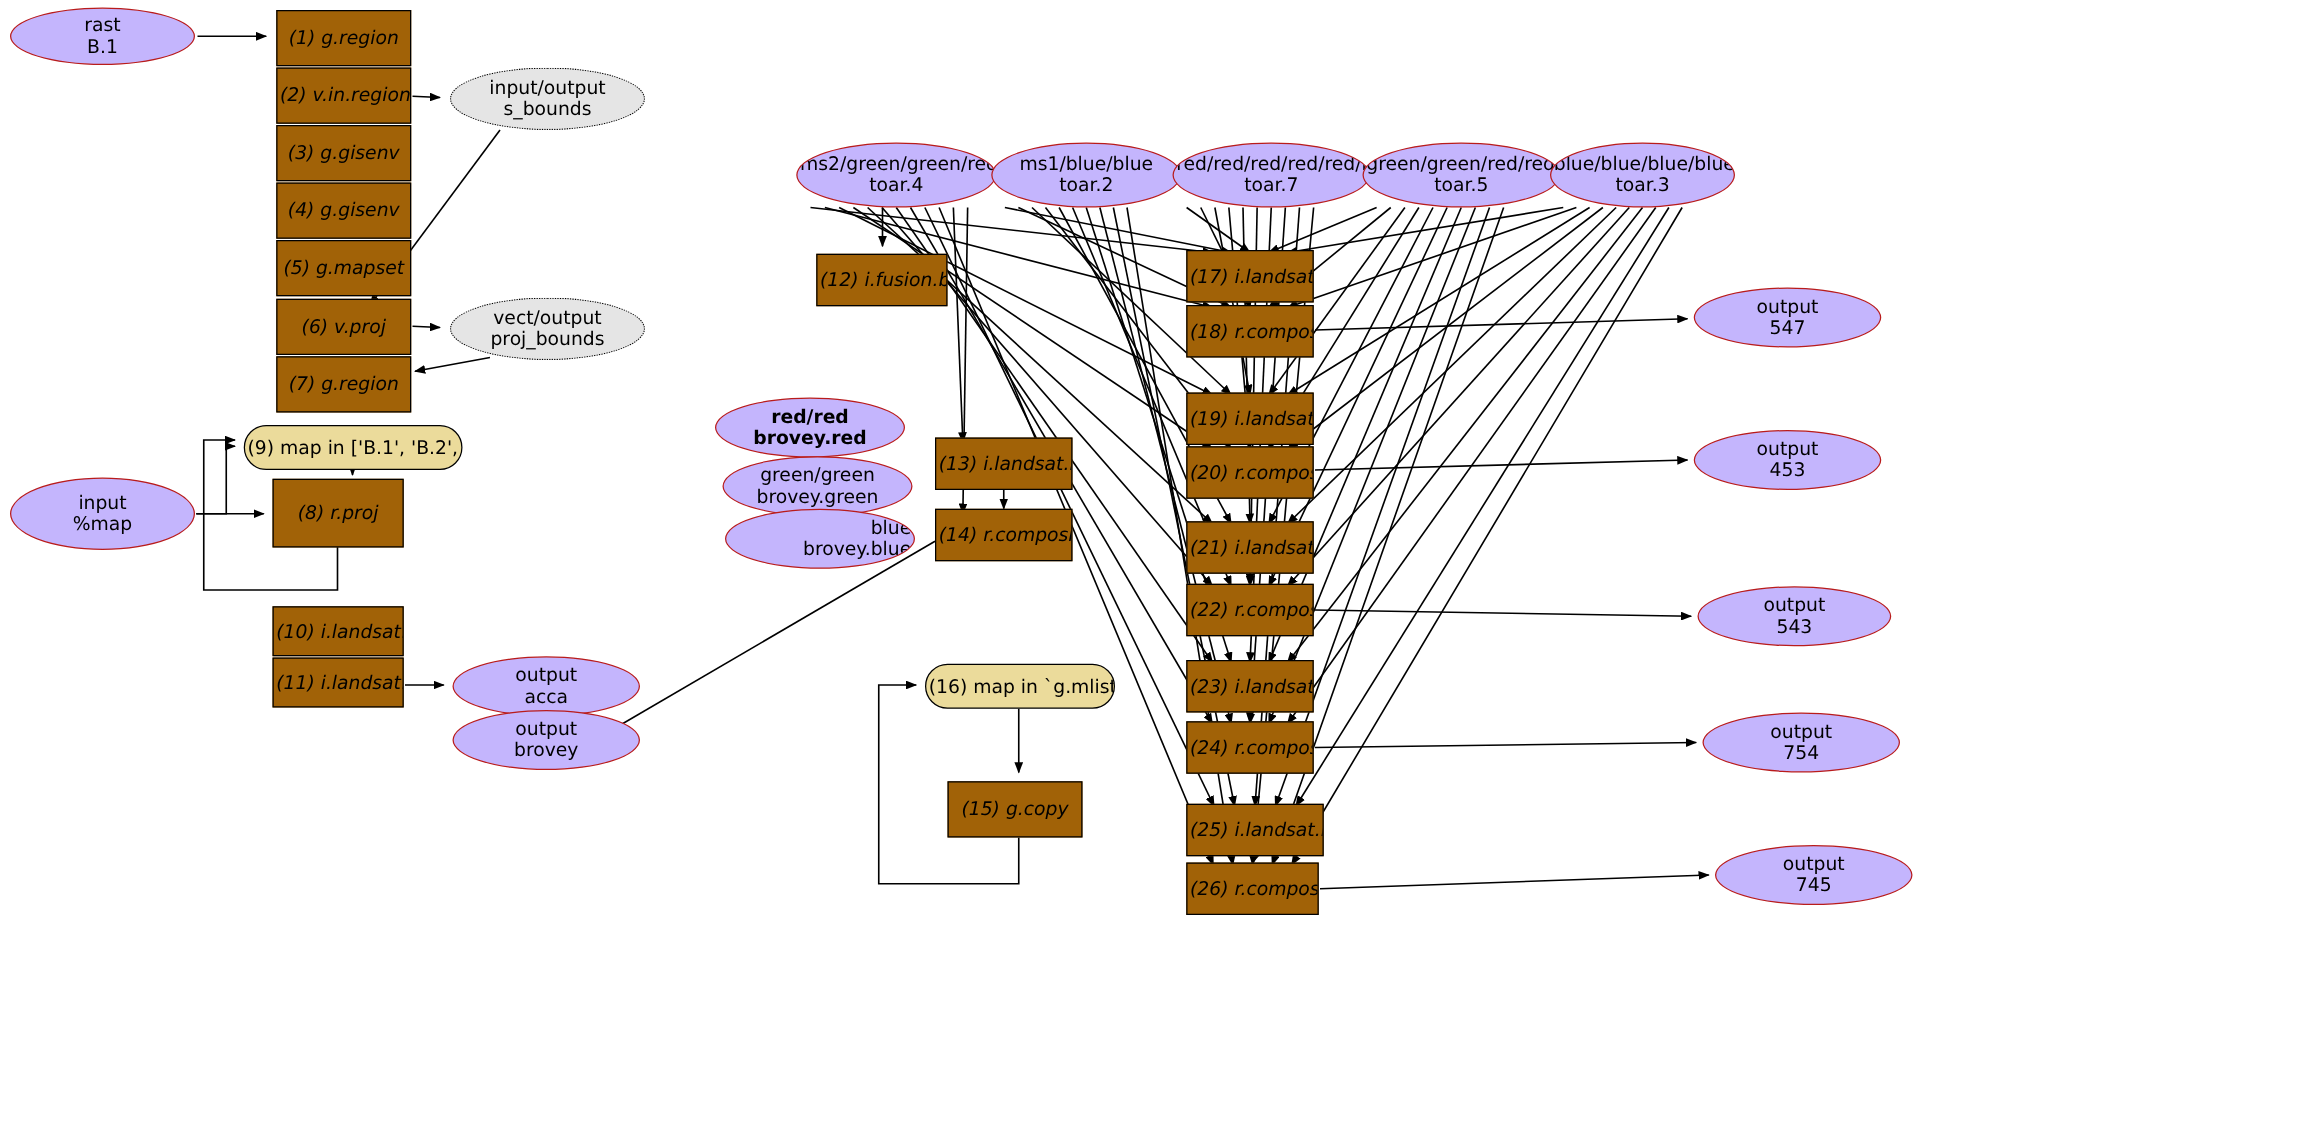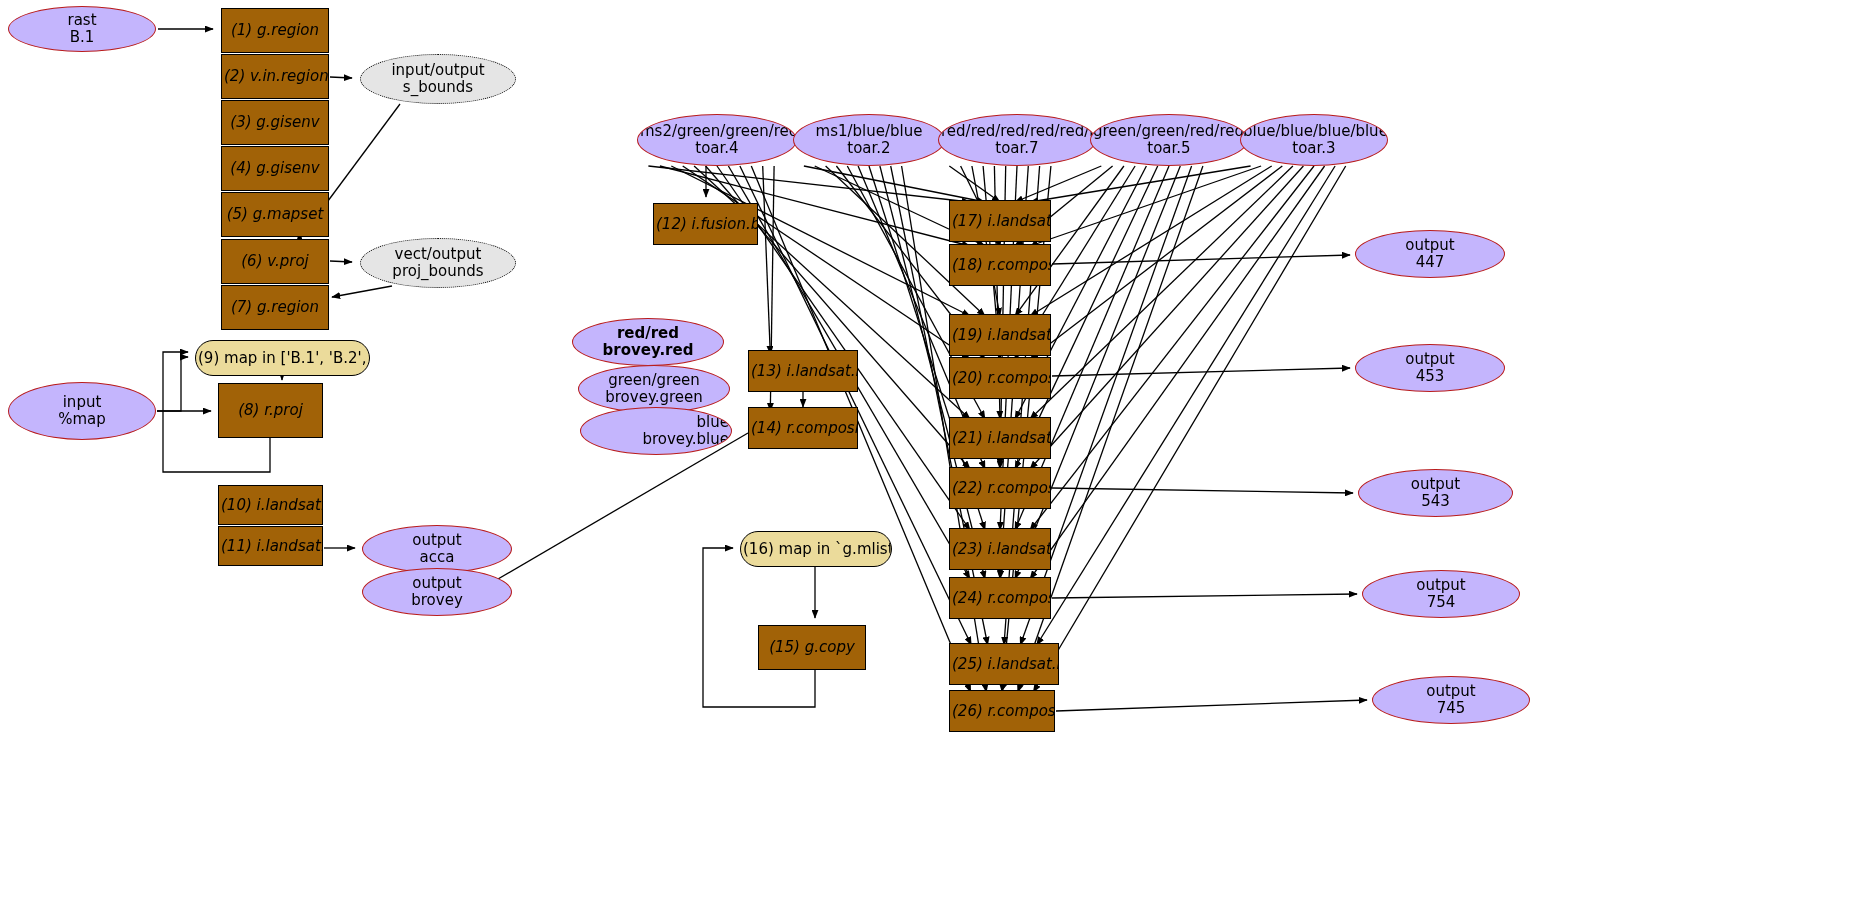--- a/index.html
+++ b/index.html
@@ -369,21 +369,21 @@
         </div>
       </div>
       <div class="node box" style="left: 949px; top: 690px; width: 106px; height: 42px;">
         <div class="lbl">
           <span>(26) r.composite</span>
         </div>
       </div>
       <div class="node ellipse" style="left: 1355px; top: 230px; width: 150px; height: 48px;">
         <div class="lbl">
           <span>output</span>
-          <span>447</span>
+          <span>547</span>
         </div>
       </div>
       <div class="node ellipse" style="left: 1355px; top: 344px; width: 150px; height: 48px;">
         <div class="lbl">
           <span>output</span>
           <span>453</span>
         </div>
       </div>
       <div class="node ellipse" style="left: 1358px; top: 469px; width: 155px; height: 48px;">
         <div class="lbl">

